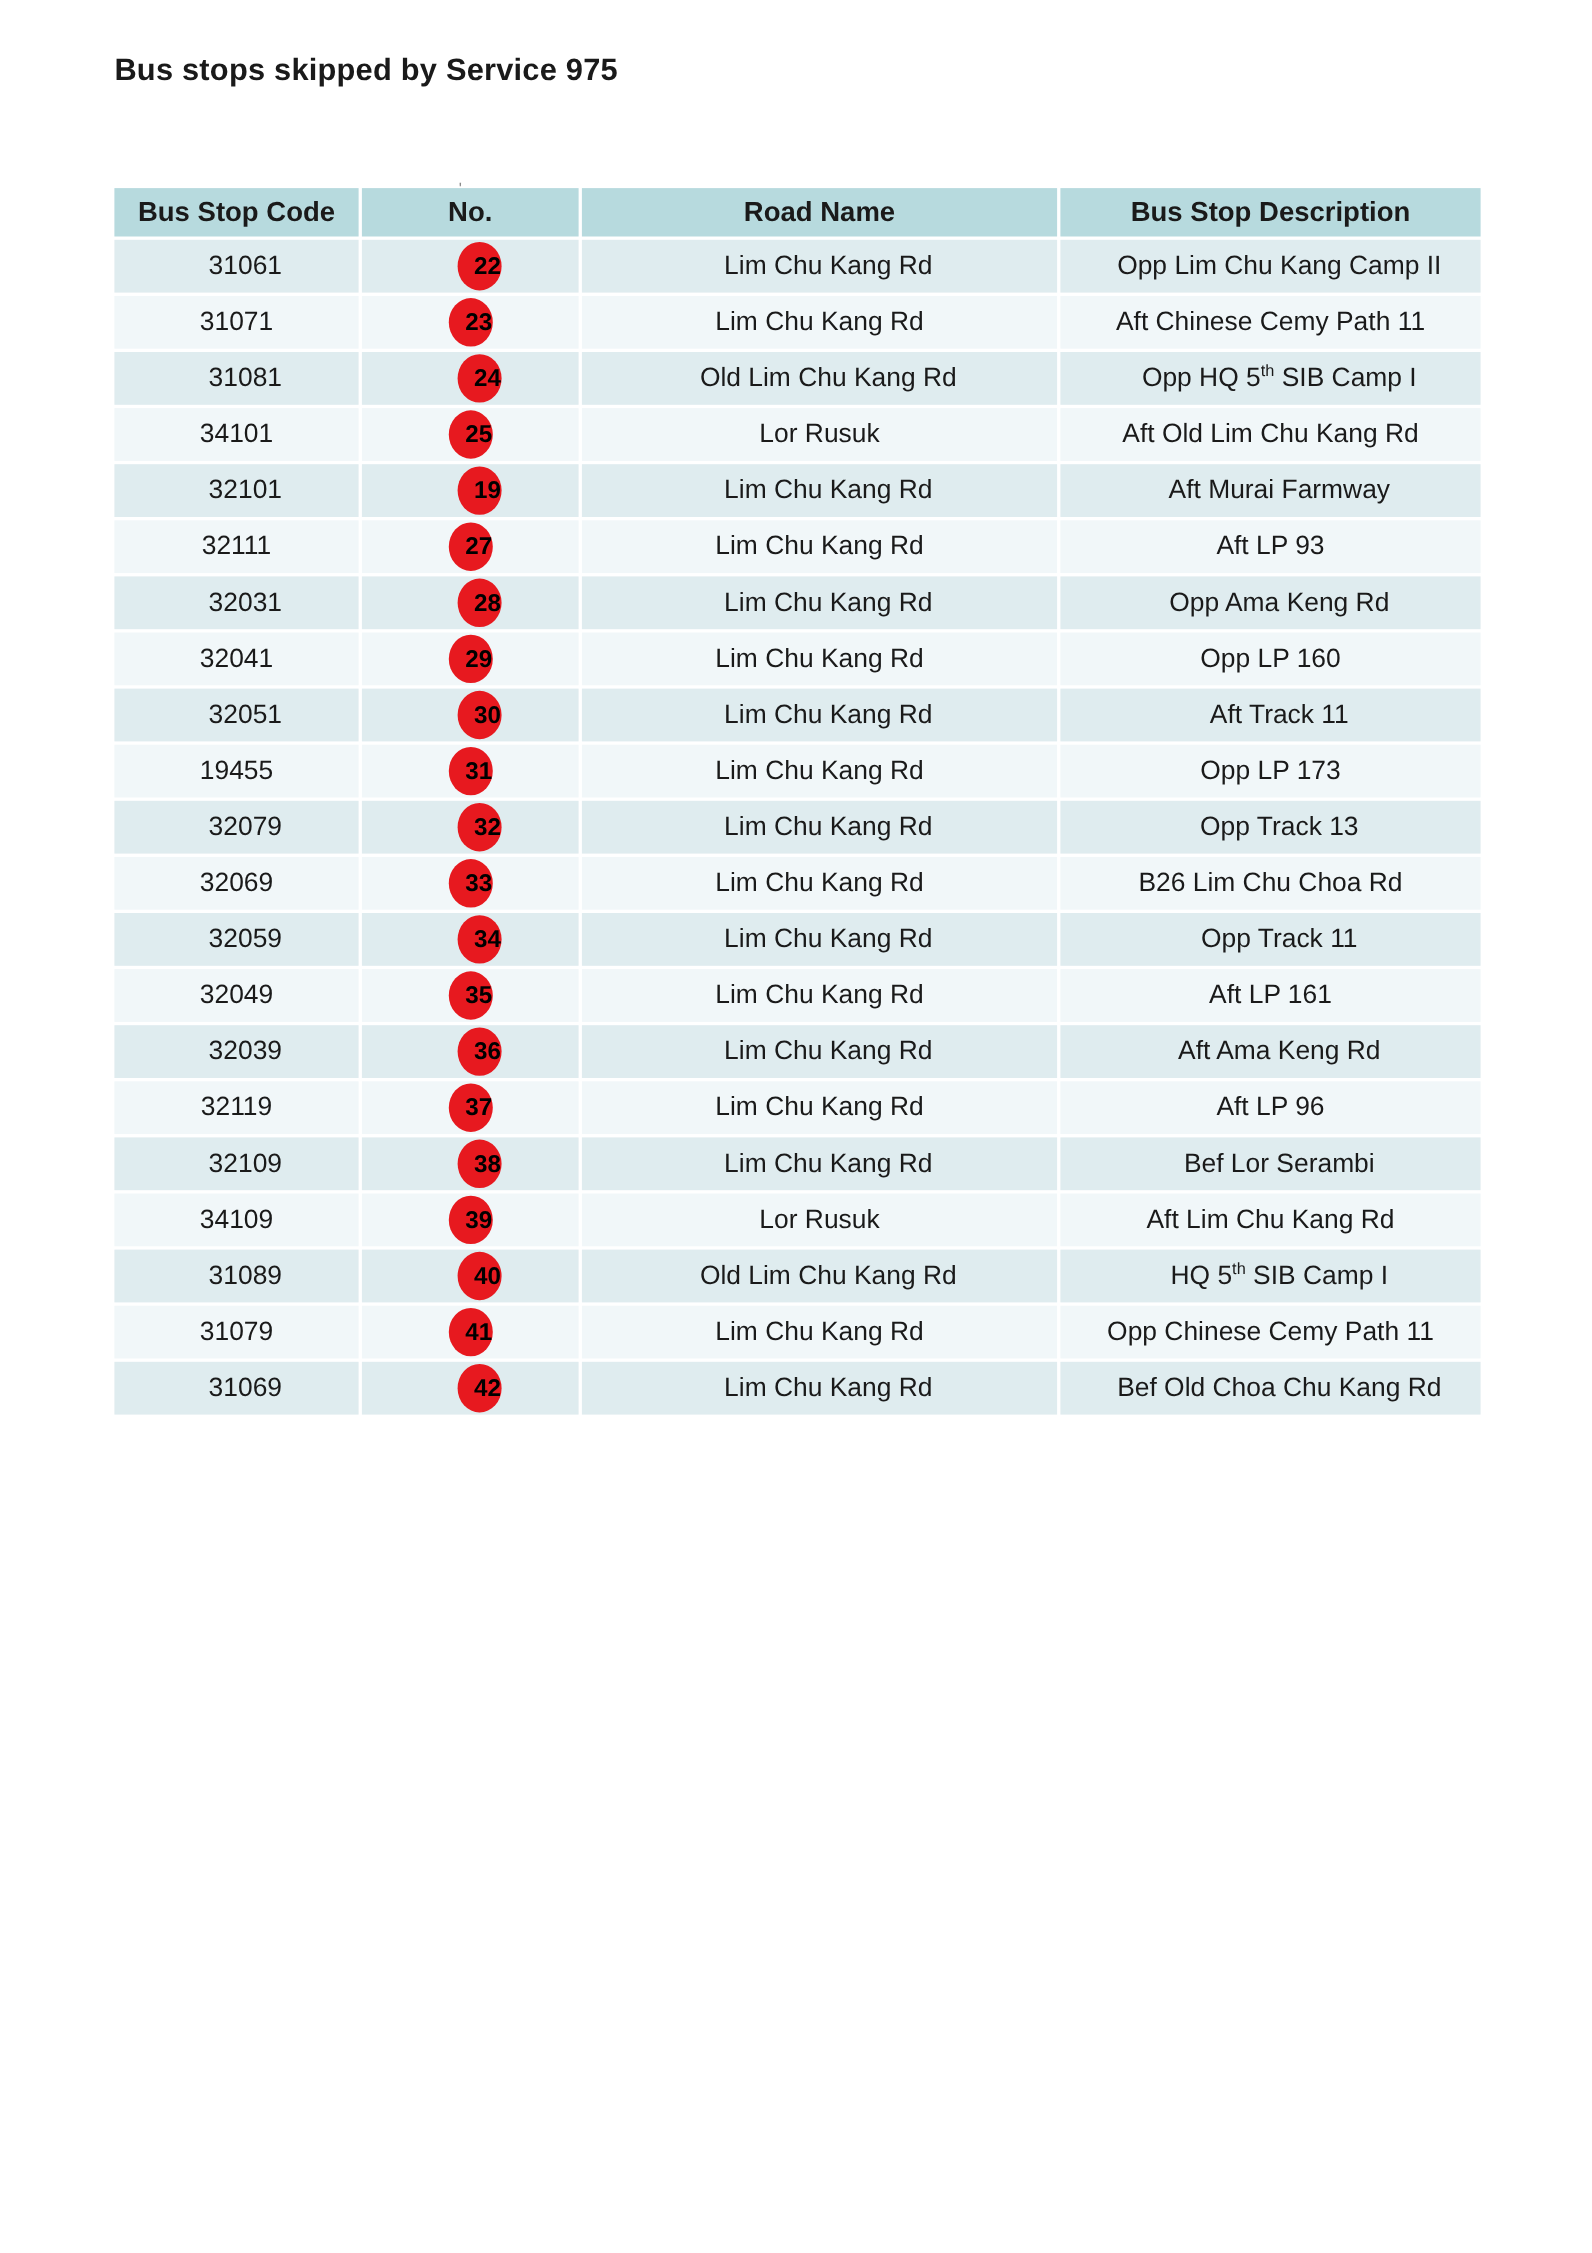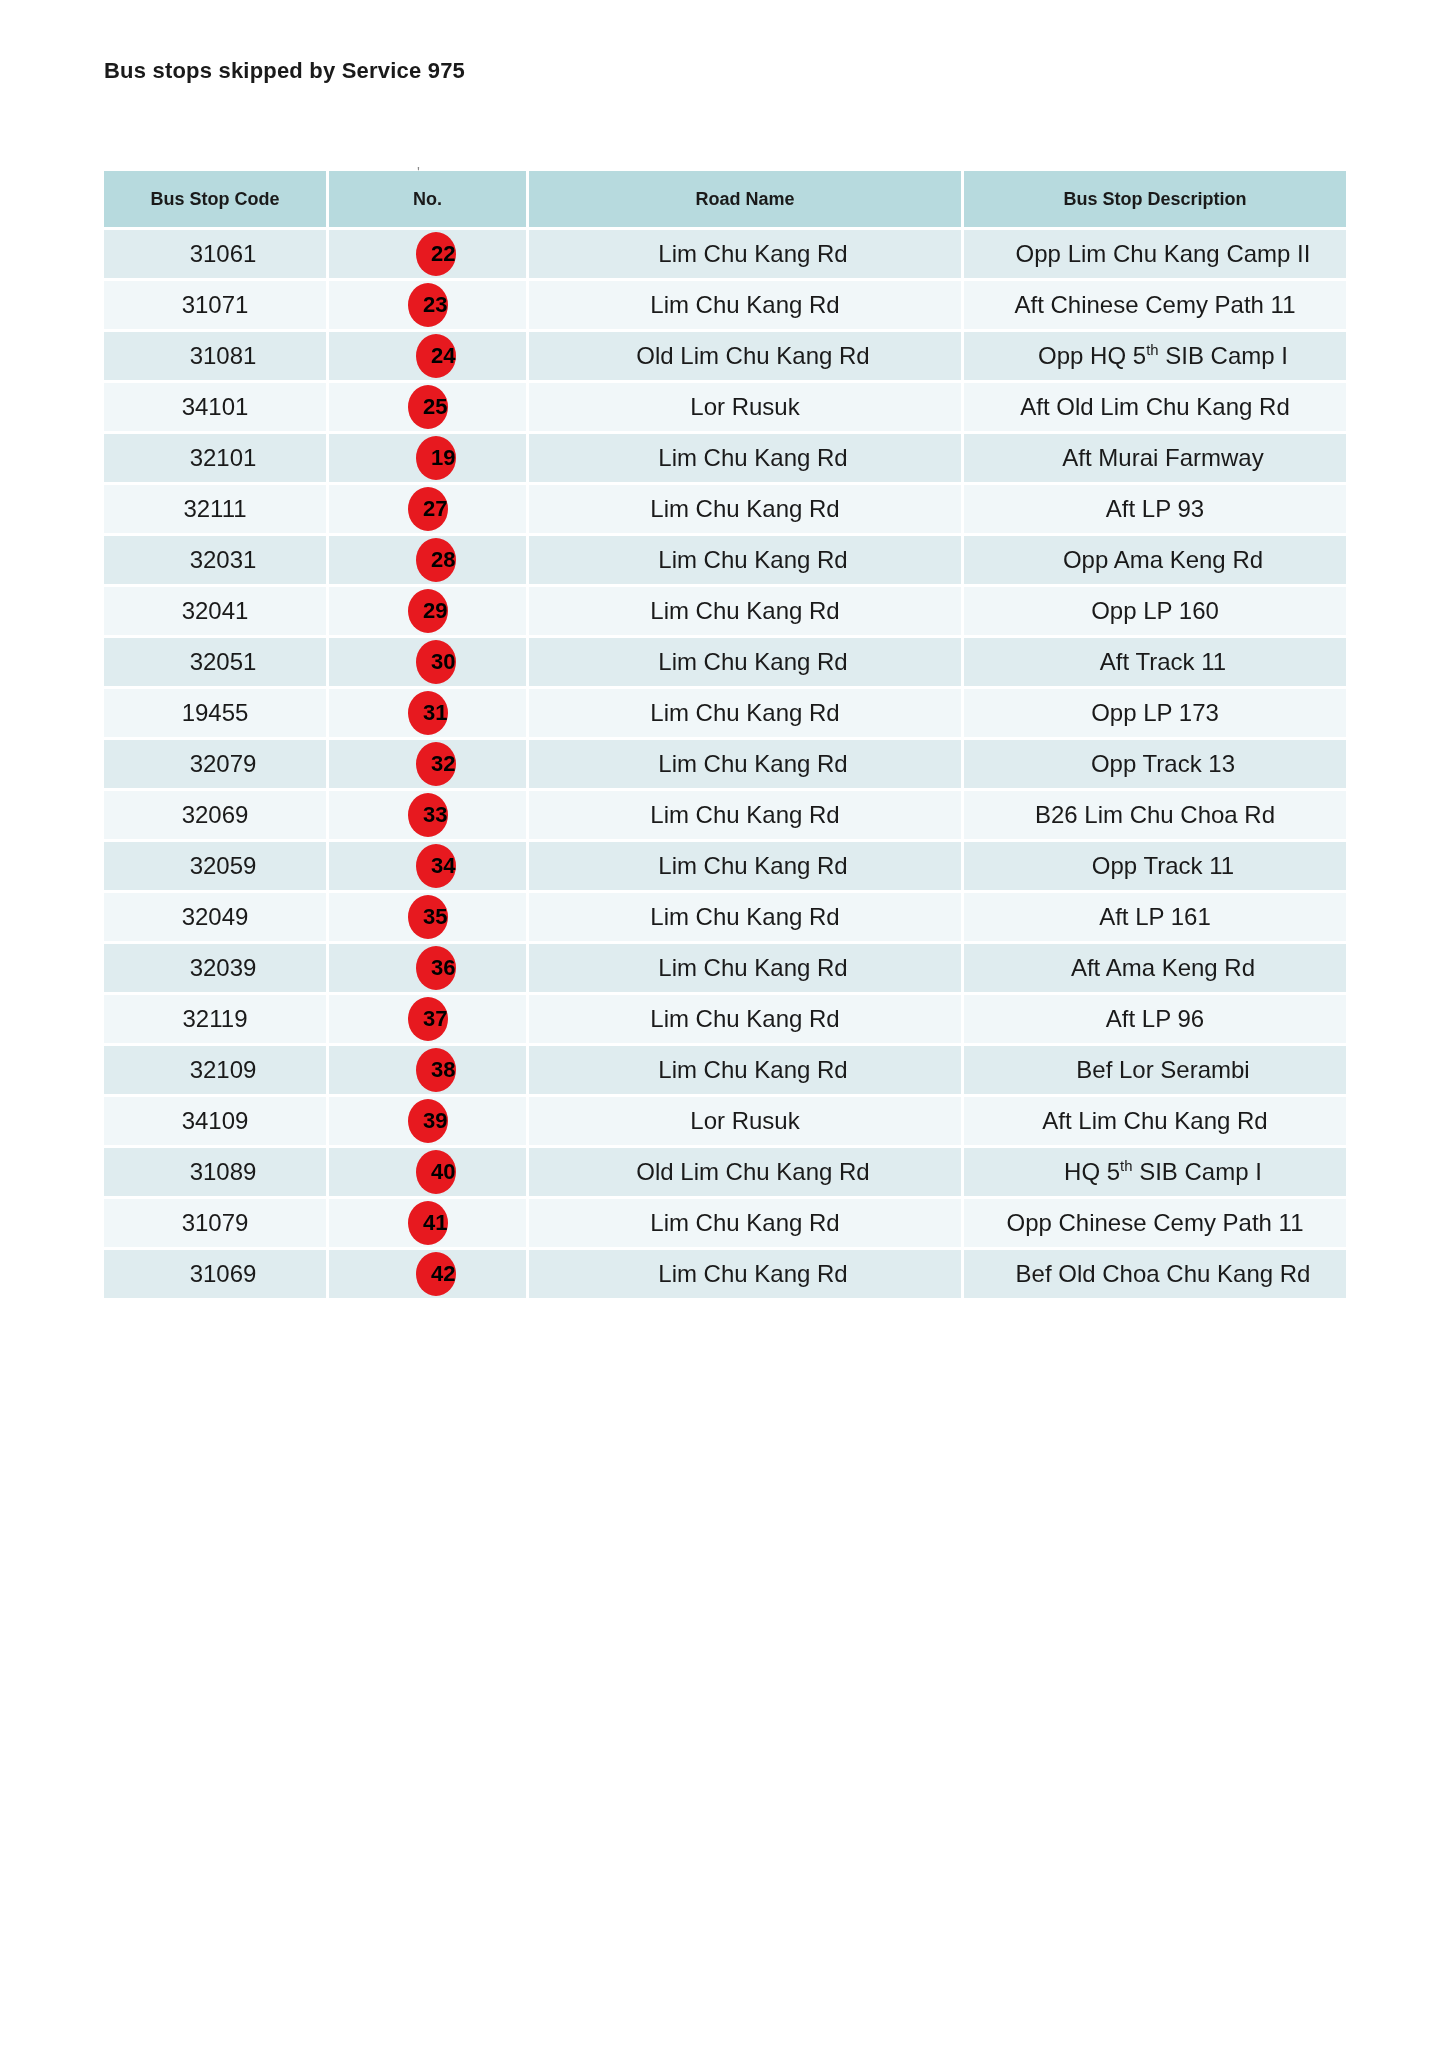--- a/index.html
+++ b/index.html
@@ -5,44 +5,44 @@
   html, body { margin: 0; padding: 0; }
   body {
     width: 1447px; height: 2048px;
     background: #ffffff;
     font-family: "Liberation Sans", "DejaVu Sans", sans-serif;
     color: var(--text, #1a1a1a);
   }
   .page { position: relative; width: 1447px; height: 2048px; overflow: hidden; }
 
   .title {
-    position: absolute; left: 104px; top: 58px; margin: 0;
-    font-size: 22px; font-weight: bold; letter-spacing: 0.2px;
+    position: absolute; left: 104px; top: 48px; margin: 0;
+    font-size: 28px; font-weight: bold; letter-spacing: 0.2px;
     color: var(--text, #1a1a1a);
   }
 
   .stray {
     position: absolute; left: 417px; top: 164px;
     font-size: 15px; color: #8a8a8a; line-height: 1;
   }
 
   table.bus-table {
     position: absolute; left: 101px; top: 168px;
     border-collapse: separate; border-spacing: 3px;
     table-layout: fixed;
   }
   .bus-table col.c-code { width: 222px; }
   .bus-table col.c-no   { width: 197px; }
   .bus-table col.c-road { width: 432px; }
   .bus-table col.c-desc { width: 382px; }
 
   .bus-table th {
     background: var(--header-bg, #b7dade);
-    height: 56px;
-    font-size: 18px; font-weight: bold; text-align: center;
+    height: 44px;
+    font-size: 25px; font-weight: bold; text-align: center;
     padding: 0 4px; color: var(--text, #1a1a1a);
   }
   .bus-table td {
     height: 48px;
     font-size: 24px; text-align: center; vertical-align: middle;
     padding: 0 4px; color: var(--text, #1a1a1a);
   }
   tr.odd  td { background: var(--row-odd,  #dfecef); padding-left: 20px; }
   tr.even td { background: var(--row-even, #f1f7f9); }
 

